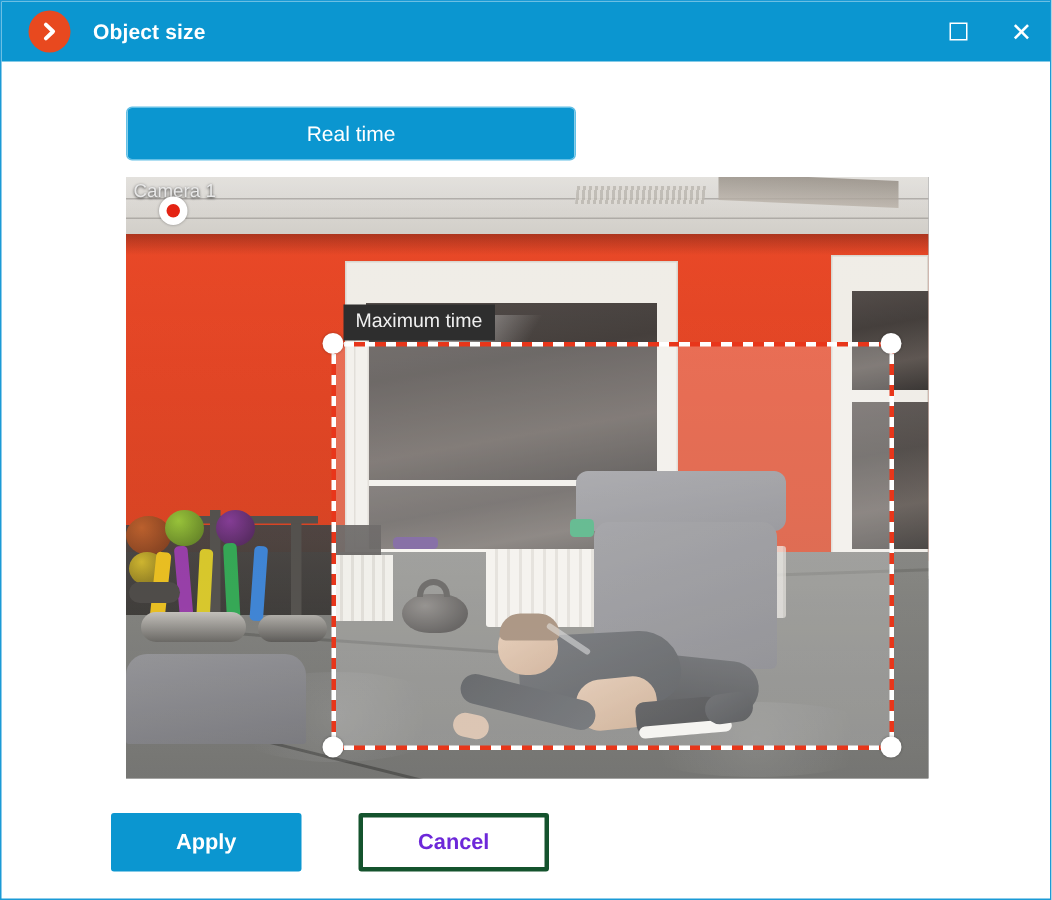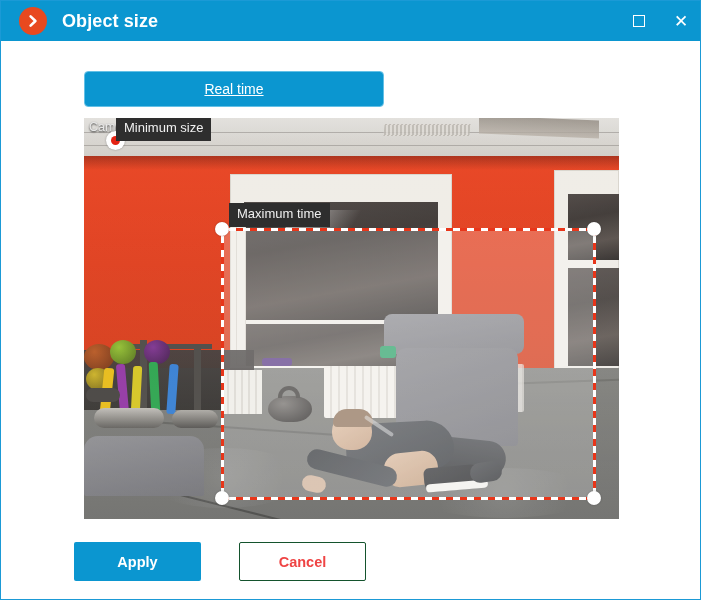--- a/index.html
+++ b/index.html
@@ -40,21 +40,21 @@
     display: flex;
     align-items: center;
     justify-content: center;
     flex: none;
   }
   #app-logo svg { display: block; }
 
   #title-text {
     margin-left: 15px;
     color: #ffffff;
-    font-size: 18px;
+    font-size: 14px;
     font-weight: bold;
     letter-spacing: 0.1px;
   }
 
   #win-controls {
     margin-left: auto;
     display: flex;
     align-items: center;
     height: 40px;
   }
@@ -84,21 +84,21 @@
   }
   .tab {
     flex: 1;
     display: flex;
     align-items: center;
     justify-content: center;
     font-size: 14px;
     font-weight: normal;
   }
   .tab.inactive { background: #ffffff; color: #3ba3d6; }
-  .tab.active   { background: #0b96d0; color: #ffffff; text-decoration: underline; }
+  .tab.active   { background: #0b96d0; color: #ffffff; }
 
   
   #video {
     position: absolute;
     left: 83px; top: 117px;
     width: 535px; height: 401px;
     overflow: hidden;
     background: #6e6e6e;
   }
   #scene { position: absolute; inset: 0; }
@@ -302,22 +302,22 @@
     display:flex; align-items:center; justify-content:center;
     font-size:14.5px; font-weight:bold;
     border-radius:2px;
   }
   #btn-apply {
     left:33px; top:0; width:127px;
     background:#0b96d0; color:#ffffff;
   }
   #btn-cancel {
     left:198px; top:0; width:127px;
-    background:#ffffff; color:#ef4444;
-    border:1px solid #14532d;
+    background:#ffffff; color:#6d28d9;
+    border:3px solid #14532d;
   }
 </style>
 </head>
 <body>
 
 <div id="dialog">
 
   <div id="titlebar">
     <div id="app-logo">
       <svg width="14" height="14" viewBox="0 0 14 14" aria-hidden="true">
@@ -425,21 +425,20 @@
 
       <div class="haze"></div>
     </div>
 
     <div id="cam-name">Camera 1</div>
 
     <div id="min-marker">
       <i></i>
     </div>
 
-    <div class="tip" id="tip-min">Minimum size</div>
 
     <div id="sel">
       <div class="dash dash-t"></div>
       <div class="dash dash-b"></div>
       <div class="dash-v dash-l"></div>
       <div class="dash-v dash-r"></div>
       <div class="handle h-tl"></div>
       <div class="handle h-tr"></div>
       <div class="handle h-bl"></div>
       <div class="handle h-br"></div>

